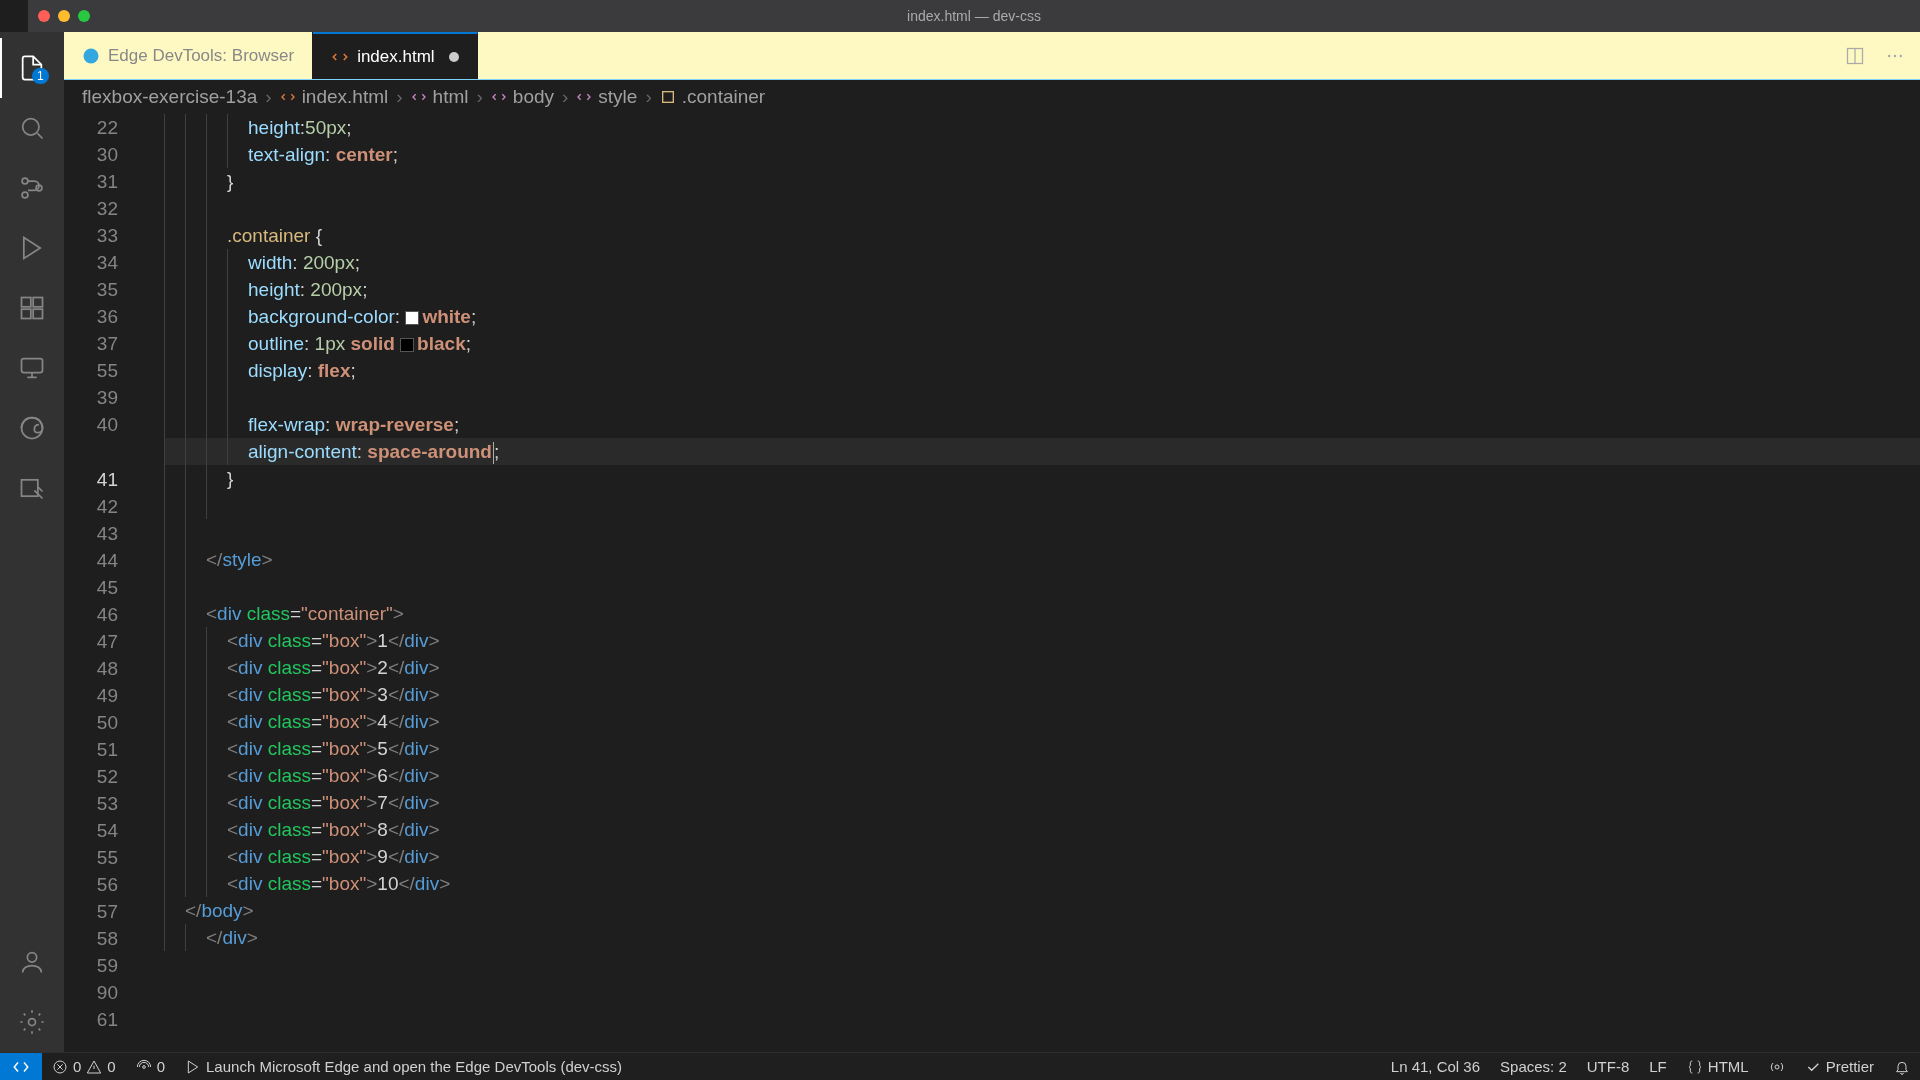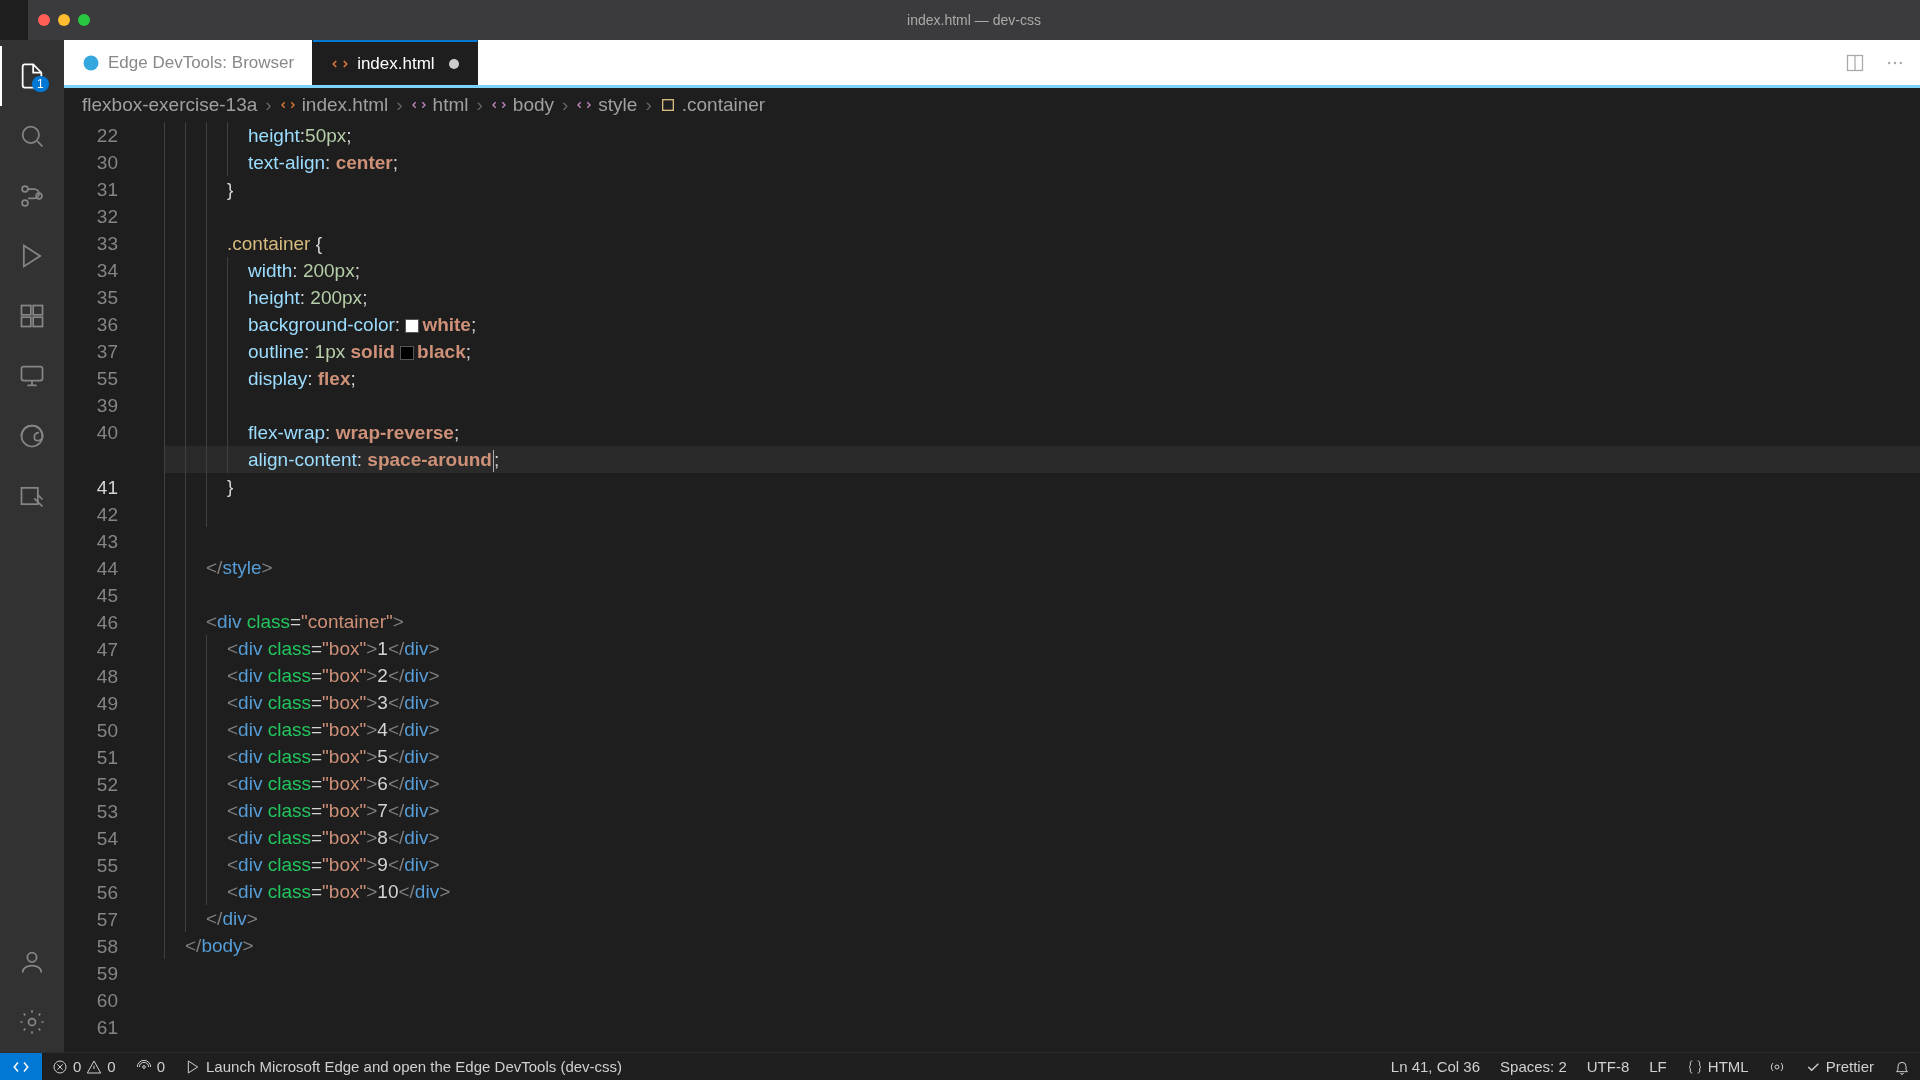--- a/index.html
+++ b/index.html
@@ -1,27 +1,27 @@
 <!DOCTYPE html>
 <html><head>
 <meta charset="utf-8">
 <style>
 * { margin:0; padding:0; box-sizing:border-box; font-family: -apple-system, "Segoe UI", sans-serif; }
 html,body { width:1920px; height:1080px; overflow:hidden; background:#1e1e1e; color:#ccc; }
 .window { width:1920px; height:1080px; display:flex; flex-direction:column; background:#1e1e1e; }
 
 
-.mac-title { height:40px; background:#3b3b3d; display:flex; align-items:center; position:relative;margin-left:28px; }
+.mac-title { height:32px; background:#3b3b3d; display:flex; align-items:center; position:relative;margin-left:28px; }
 .mac-dots { display:flex; gap:8px; margin-left:10px; }
 .dot { width:12px; height:12px; border-radius:50%; }
 .dot.red{background:#ff5f57;} .dot.yellow{background:#febc2e;} .dot.green{background:#28c840;}
 .mac-title-text { position:absolute; left:50%; transform:translateX(-50%); font-size:14px; color:#aaa; }
 
 
-.tabs-row { height:48px; background:#ffffff; display:flex; align-items:stretch; border-bottom:3px solid #7dd3fc; }
+.tabs-row { height:48px; background:#fef9c3; display:flex; align-items:stretch; border-bottom:1px solid #7dd3fc; }
 .tab { display:flex; align-items:center; gap:8px; padding:0 18px; font-size:17px; color:#888; border-right:1px solid #1e1e1e; cursor:pointer; }
 .tab.active { background:#1e1e1e; color:#fff; border-top:2px solid #0078d4; }
 .tab-icon { width:18px; height:18px; display:flex; align-items:center; justify-content:center; }
 .tab-mod { width:10px; height:10px; border-radius:50%; background:#ccc; margin-left:6px; }
 .tabs-spacer { flex:1; }
 .tabs-right { display:flex; align-items:center; gap:18px; padding:0 14px; color:#aaa; }
 .icon-btn { width:22px; height:22px; display:flex; align-items:center; justify-content:center; cursor:pointer; }
 
 
 .main { flex:1; display:flex; min-height:0; }
@@ -252,21 +252,21 @@
             <div class="ln">50</div>
             <div class="ln">51</div>
             <div class="ln">52</div>
             <div class="ln">53</div>
             <div class="ln">54</div>
             <div class="ln">55</div>
             <div class="ln">56</div>
             <div class="ln">57</div>
             <div class="ln">58</div>
             <div class="ln">59</div>
-            <div class="ln">60</div>
+            <div class="ln">90</div>
             <div class="ln">61</div>
           </div>
     <div class="fold"></div>
     <div class="lines" id="lines">
             <div class="row"><span class="guide"></span><span class="guide"></span><span class="guide"></span><span class="guide"></span><span class="c-prop">height</span><span class="c-punc">:</span><span class="c-num">50px</span><span class="c-punc">;</span></div>
             <div class="row"><span class="guide"></span><span class="guide"></span><span class="guide"></span><span class="guide"></span><span class="c-prop">text-align</span><span class="c-punc">: </span><span class="c-val">center</span><span class="c-punc">;</span></div>
             <div class="row"><span class="guide"></span><span class="guide"></span><span class="guide"></span><span class="c-punc">}</span></div>
             <div class="row"><span class="guide"></span><span class="guide"></span><span class="guide"></span></div>
             <div class="row"><span class="guide"></span><span class="guide"></span><span class="guide"></span><span class="c-sel">.container</span> <span class="c-punc">{</span></div>
             <div class="row"><span class="guide"></span><span class="guide"></span><span class="guide"></span><span class="guide"></span><span class="c-prop">width</span><span class="c-punc">: </span><span class="c-num">200px</span><span class="c-punc">;</span></div>
@@ -286,22 +286,22 @@
             <div class="row"><span class="guide"></span><span class="guide"></span><span class="guide"></span><span class="c-ang">&lt;</span><span class="c-tag">div</span> <span class="c-attr">class</span><span class="c-punc">=</span><span class="c-str">"box"</span><span class="c-ang">&gt;</span><span class="c-txt">1</span><span class="c-ang">&lt;/</span><span class="c-tag">div</span><span class="c-ang">&gt;</span></div>
             <div class="row"><span class="guide"></span><span class="guide"></span><span class="guide"></span><span class="c-ang">&lt;</span><span class="c-tag">div</span> <span class="c-attr">class</span><span class="c-punc">=</span><span class="c-str">"box"</span><span class="c-ang">&gt;</span><span class="c-txt">2</span><span class="c-ang">&lt;/</span><span class="c-tag">div</span><span class="c-ang">&gt;</span></div>
             <div class="row"><span class="guide"></span><span class="guide"></span><span class="guide"></span><span class="c-ang">&lt;</span><span class="c-tag">div</span> <span class="c-attr">class</span><span class="c-punc">=</span><span class="c-str">"box"</span><span class="c-ang">&gt;</span><span class="c-txt">3</span><span class="c-ang">&lt;/</span><span class="c-tag">div</span><span class="c-ang">&gt;</span></div>
             <div class="row"><span class="guide"></span><span class="guide"></span><span class="guide"></span><span class="c-ang">&lt;</span><span class="c-tag">div</span> <span class="c-attr">class</span><span class="c-punc">=</span><span class="c-str">"box"</span><span class="c-ang">&gt;</span><span class="c-txt">4</span><span class="c-ang">&lt;/</span><span class="c-tag">div</span><span class="c-ang">&gt;</span></div>
             <div class="row"><span class="guide"></span><span class="guide"></span><span class="guide"></span><span class="c-ang">&lt;</span><span class="c-tag">div</span> <span class="c-attr">class</span><span class="c-punc">=</span><span class="c-str">"box"</span><span class="c-ang">&gt;</span><span class="c-txt">5</span><span class="c-ang">&lt;/</span><span class="c-tag">div</span><span class="c-ang">&gt;</span></div>
             <div class="row"><span class="guide"></span><span class="guide"></span><span class="guide"></span><span class="c-ang">&lt;</span><span class="c-tag">div</span> <span class="c-attr">class</span><span class="c-punc">=</span><span class="c-str">"box"</span><span class="c-ang">&gt;</span><span class="c-txt">6</span><span class="c-ang">&lt;/</span><span class="c-tag">div</span><span class="c-ang">&gt;</span></div>
             <div class="row"><span class="guide"></span><span class="guide"></span><span class="guide"></span><span class="c-ang">&lt;</span><span class="c-tag">div</span> <span class="c-attr">class</span><span class="c-punc">=</span><span class="c-str">"box"</span><span class="c-ang">&gt;</span><span class="c-txt">7</span><span class="c-ang">&lt;/</span><span class="c-tag">div</span><span class="c-ang">&gt;</span></div>
             <div class="row"><span class="guide"></span><span class="guide"></span><span class="guide"></span><span class="c-ang">&lt;</span><span class="c-tag">div</span> <span class="c-attr">class</span><span class="c-punc">=</span><span class="c-str">"box"</span><span class="c-ang">&gt;</span><span class="c-txt">8</span><span class="c-ang">&lt;/</span><span class="c-tag">div</span><span class="c-ang">&gt;</span></div>
             <div class="row"><span class="guide"></span><span class="guide"></span><span class="guide"></span><span class="c-ang">&lt;</span><span class="c-tag">div</span> <span class="c-attr">class</span><span class="c-punc">=</span><span class="c-str">"box"</span><span class="c-ang">&gt;</span><span class="c-txt">9</span><span class="c-ang">&lt;/</span><span class="c-tag">div</span><span class="c-ang">&gt;</span></div>
             <div class="row"><span class="guide"></span><span class="guide"></span><span class="guide"></span><span class="c-ang">&lt;</span><span class="c-tag">div</span> <span class="c-attr">class</span><span class="c-punc">=</span><span class="c-str">"box"</span><span class="c-ang">&gt;</span><span class="c-txt">10</span><span class="c-ang">&lt;/</span><span class="c-tag">div</span><span class="c-ang">&gt;</span></div>
+            <div class="row"><span class="guide"></span><span class="c-ang">&lt;/</span><span class="c-tag">body</span><span class="c-ang">&gt;</span></div>
             <div class="row"><span class="guide"></span><span class="guide"></span><span class="c-ang">&lt;/</span><span class="c-tag">div</span><span class="c-ang">&gt;</span></div>
-            <div class="row"><span class="guide"></span><span class="c-ang">&lt;/</span><span class="c-tag">body</span><span class="c-ang">&gt;</span></div>
             <div class="row"></div>
           </div>
   </div>
 
 </div>
 </div>
 
 <div class="status">
   <div class="status-left">
     <div class="remote">

